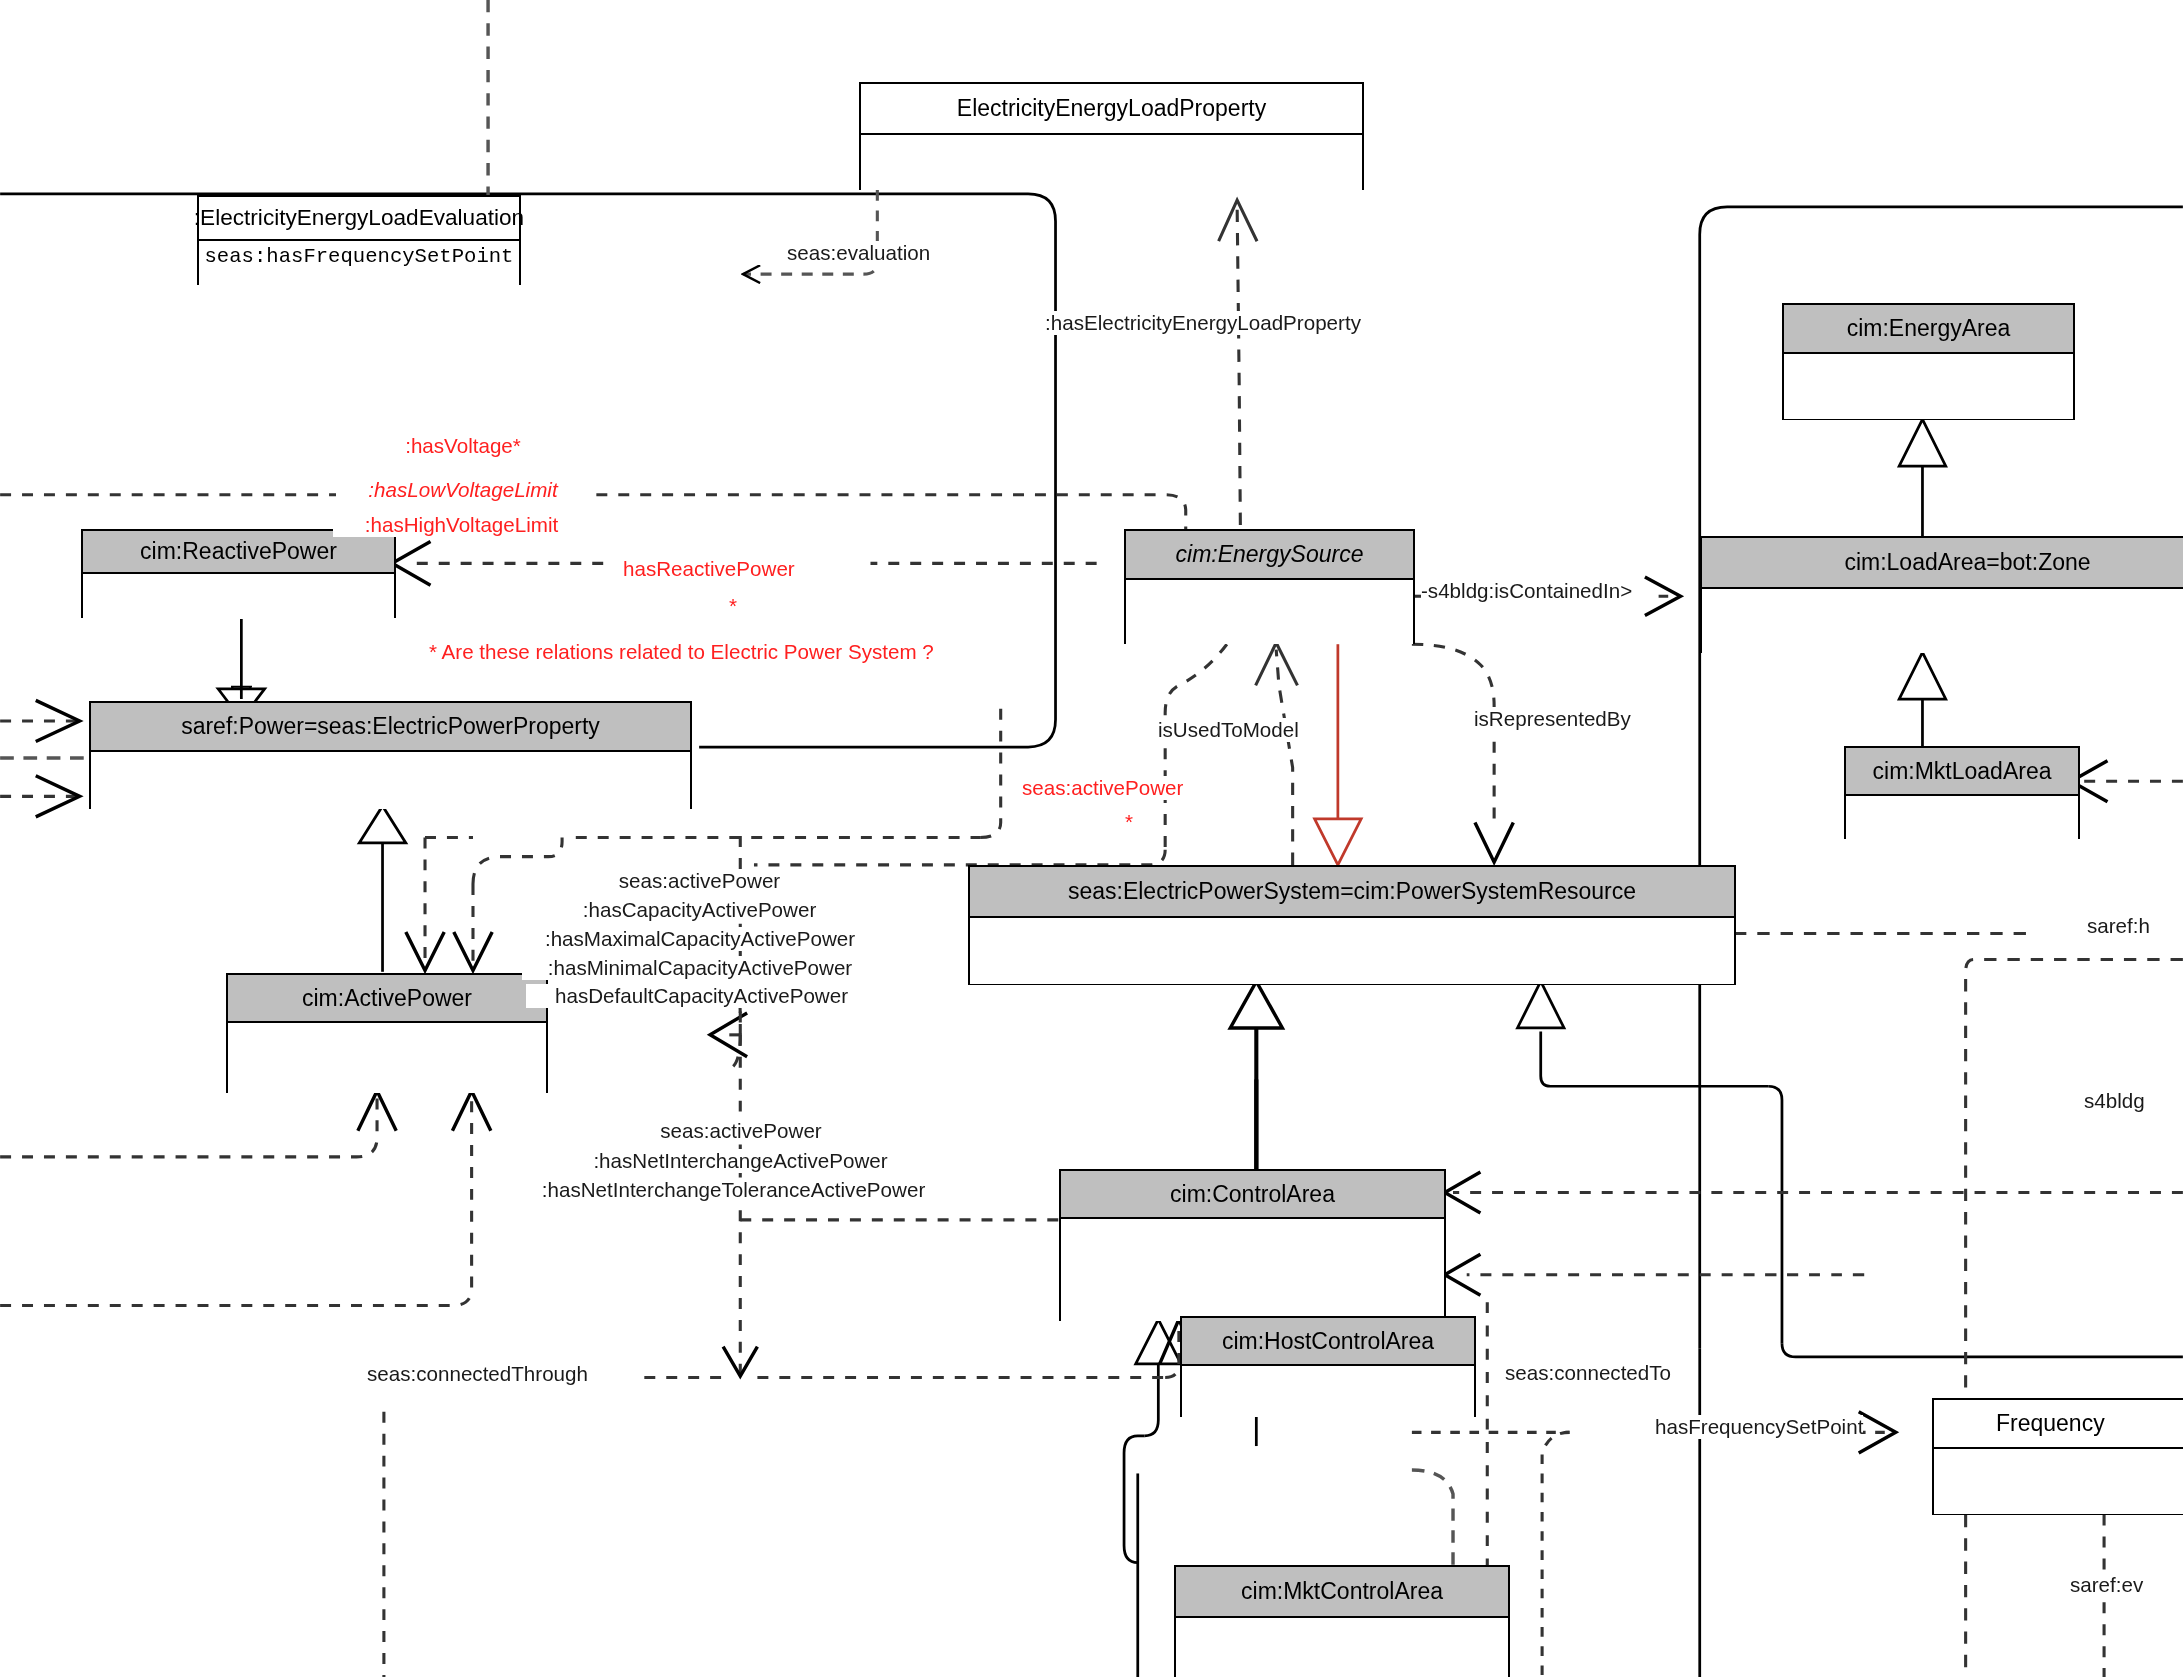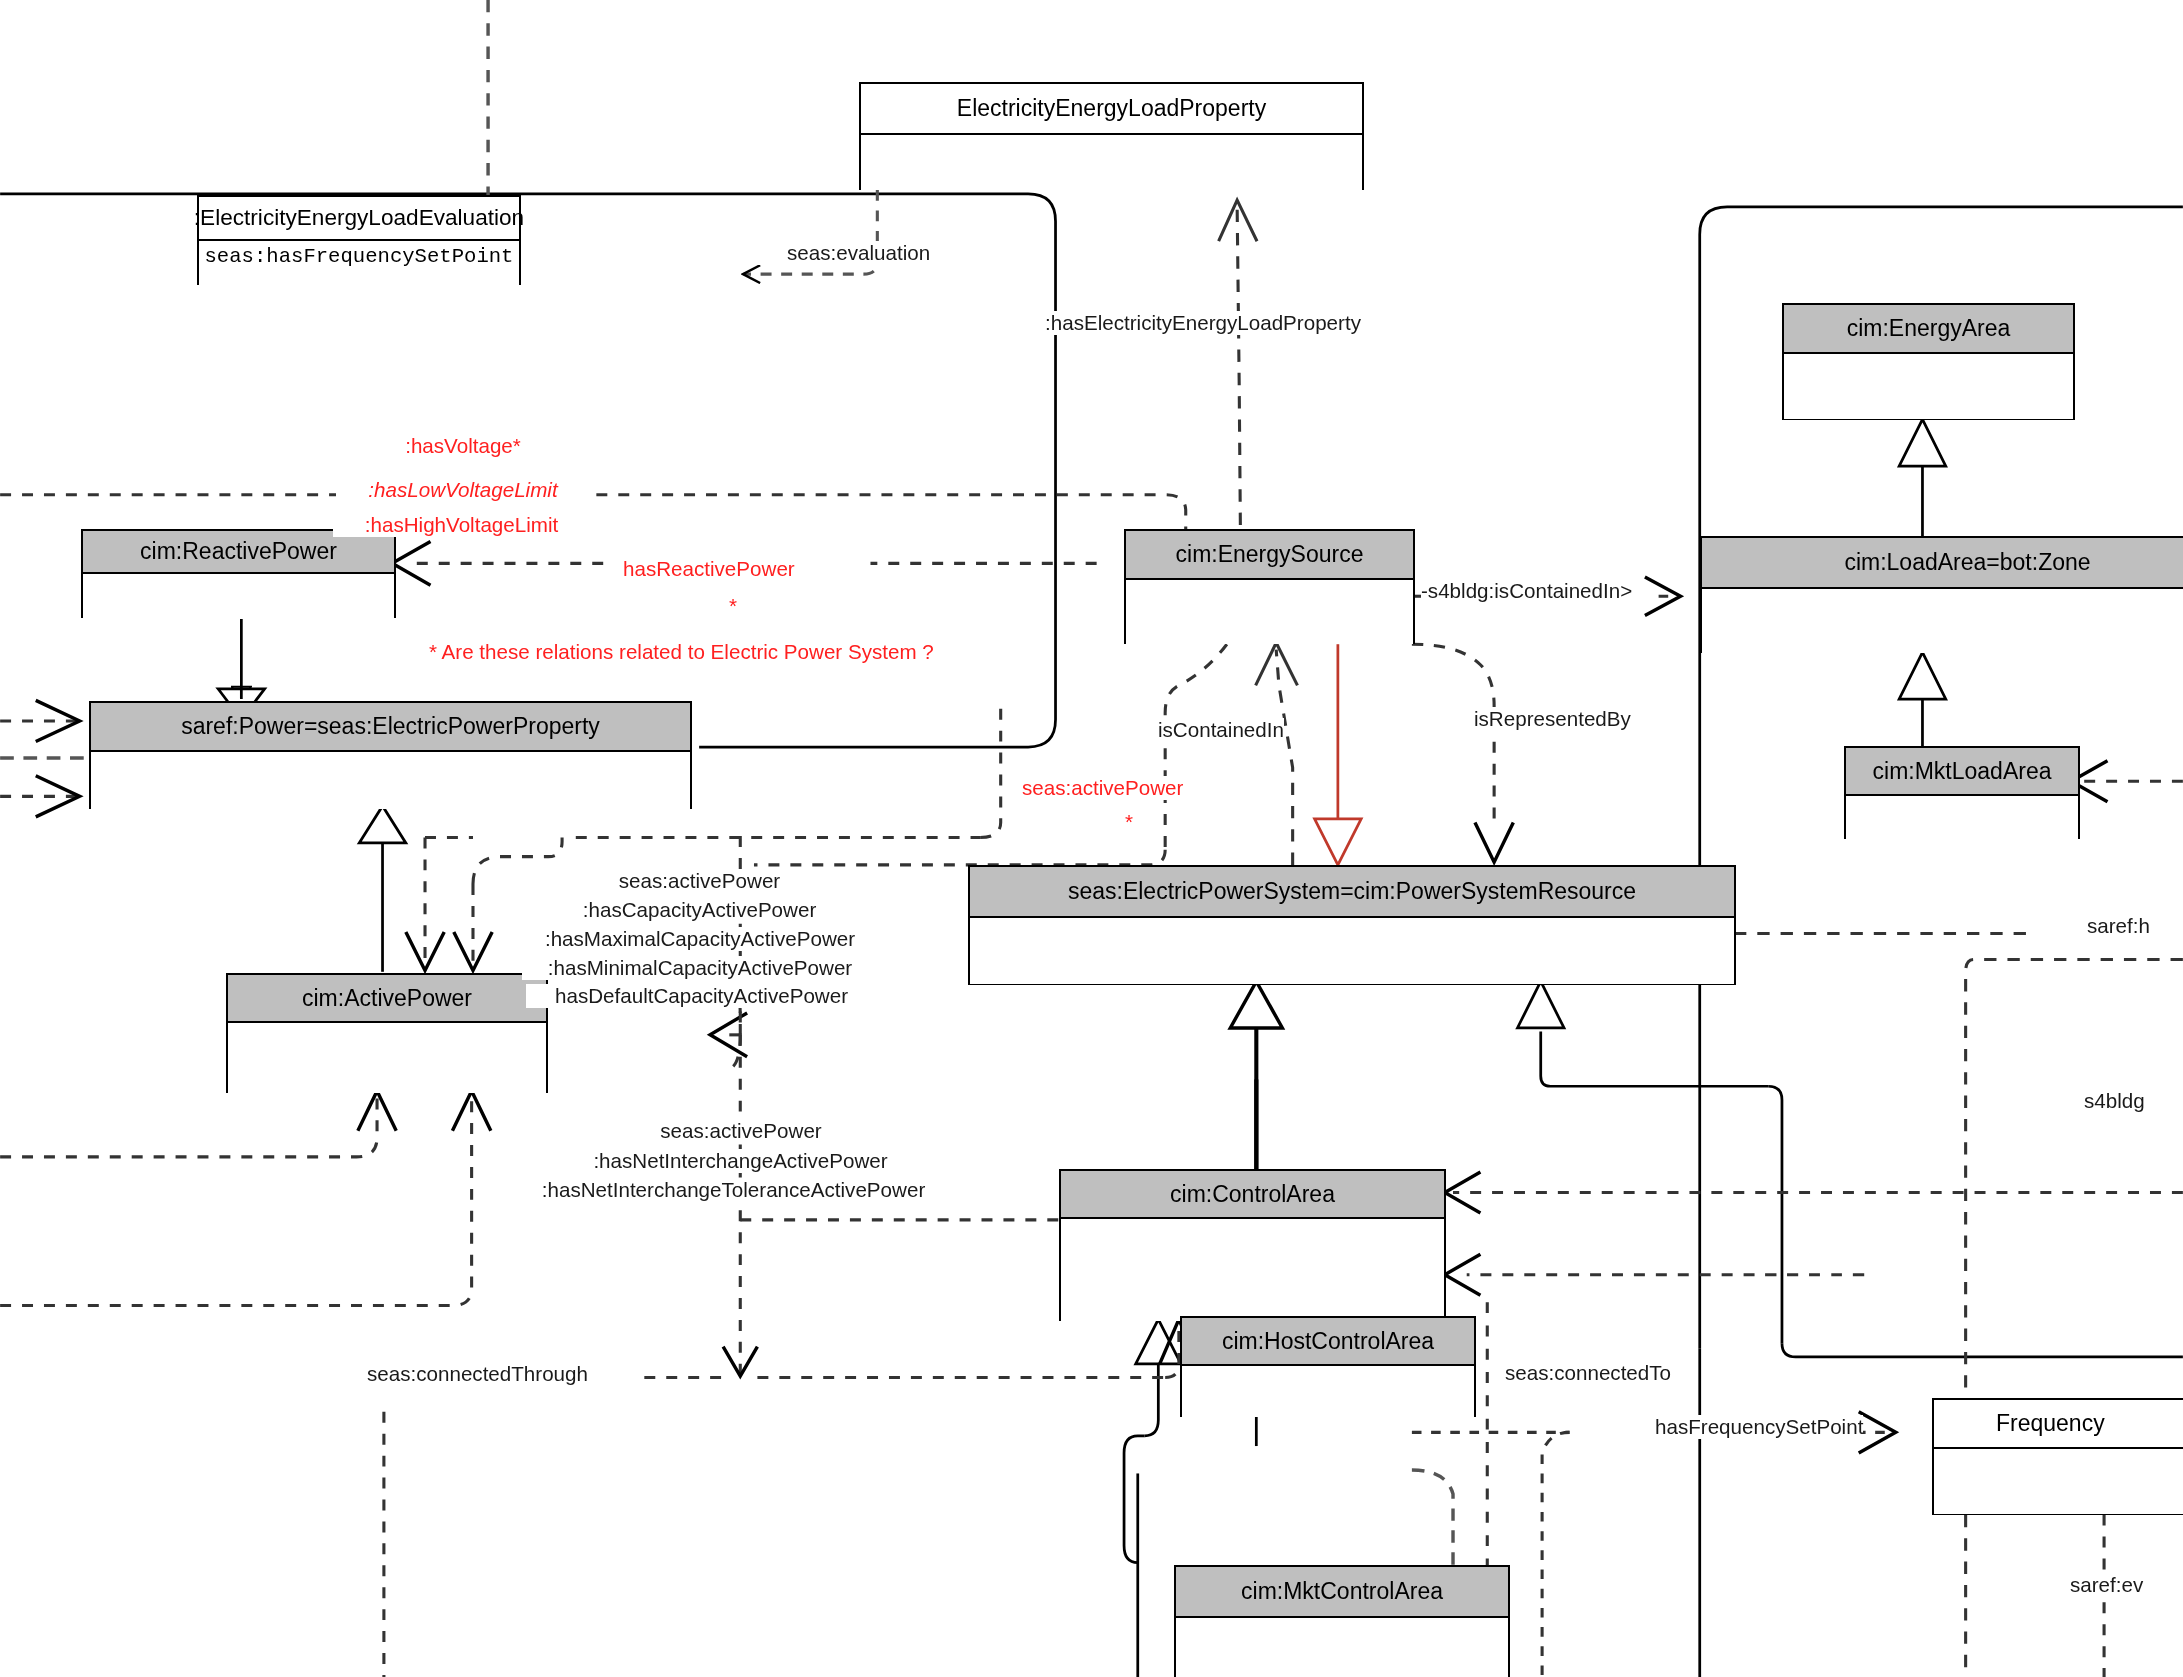--- a/index.html
+++ b/index.html
@@ -241,21 +241,21 @@
     <div class="hdr" style="height:49px;">saref:Power=seas:ElectricPowerProperty</div>
     <div class="cmp" style="height:57px;"></div>
   </div>
 
   <div class="uml" style="left:226px; top:973px; width:322px; height:120px;">
     <div class="hdr" style="height:48px;">cim:ActivePower</div>
     <div class="cmp" style="height:70px;"></div>
   </div>
 
   <div class="uml" style="left:1124px; top:529px; width:291px; height:115px;">
-    <div class="hdr" style="height:49px;">cim:EnergySource</div>
+    <div class="hdr" style="height:49px;font-style:italic;">cim:EnergySource</div>
     <div class="cmp" style="height:64px;"></div>
   </div>
 
   <div class="uml" style="left:968px; top:865px; width:768px; height:120px;">
     <div class="hdr" style="height:51px;">seas:ElectricPowerSystem=cim:PowerSystemResource</div>
     <div class="cmp" style="height:66px;"></div>
   </div>
 
   <div class="uml" style="left:1782px; top:303px; width:293px; height:117px;">
     <div class="hdr" style="height:49px;">cim:EnergyArea</div>
@@ -311,21 +311,21 @@
   <div class="lbl ml" style="left:522px; top:956px; width:356px;">:hasMinimalCapacityActivePower</div>
   <div class="lbl ml" style="left:526px; top:984px; width:351px;">hasDefaultCapacityActivePower</div>
 
   <div class="lbl ml" style="left:542px; top:1119px; width:398px;">seas:activePower</div>
   <div class="lbl ml" style="left:535px; top:1149px; width:411px;">:hasNetInterchangeActivePower</div>
   <div class="lbl ml" style="left:480px; top:1178px; width:507px;">:hasNetInterchangeToleranceActivePower</div>
 
   <div class="lbl red" style="left:1022px; top:776px;">seas:activePower</div>
   <div class="lbl red" style="left:1125px; top:810px;">*</div>
 
-  <div class="lbl" style="left:1158px; top:718px;">isContainedIn</div>
+  <div class="lbl" style="left:1158px; top:718px;">isUsedToModel</div>
 
   <div class="lbl" style="left:1474px; top:707px;">isRepresentedBy</div>
 
   <div class="lbl" style="left:1421px; top:579px;">-s4bldg:isContainedIn&gt;</div>
 
   <div class="lbl" style="left:367px; top:1362px;">seas:connectedThrough</div>
 
   <div class="lbl" style="left:1505px; top:1361px;">seas:connectedTo</div>
 
   <div class="lbl" style="left:1655px; top:1415px;">hasFrequencySetPoint</div>

